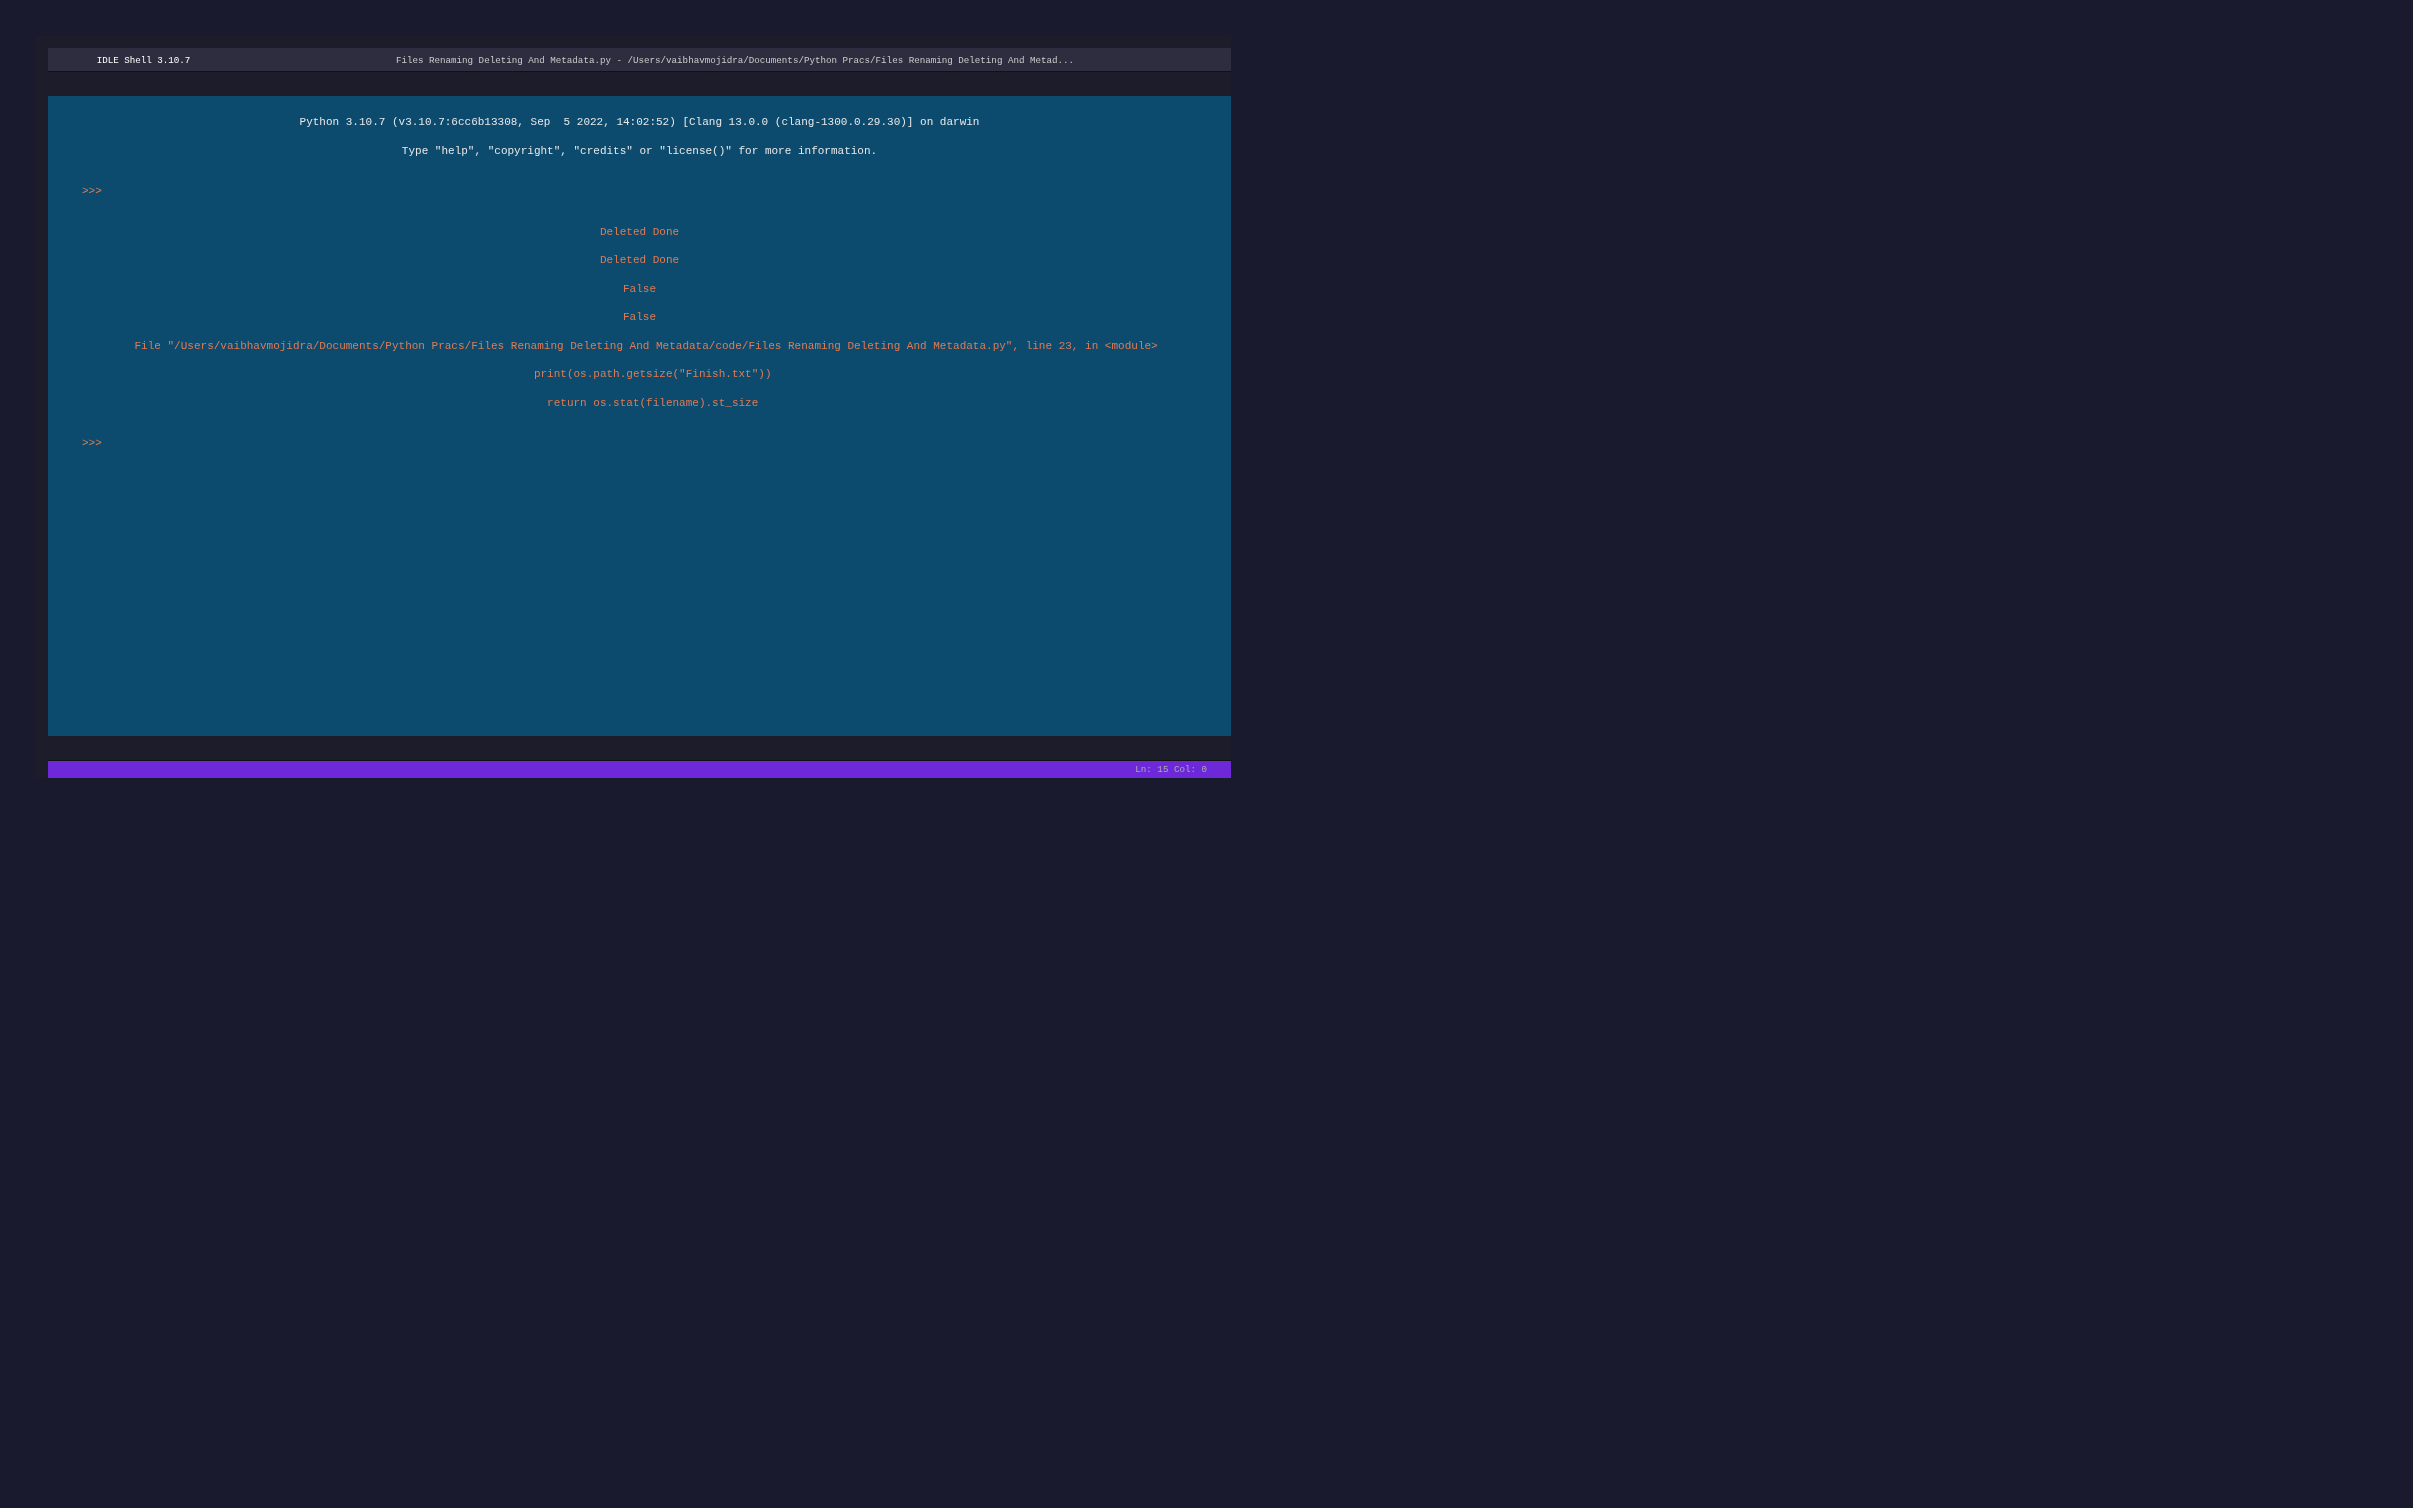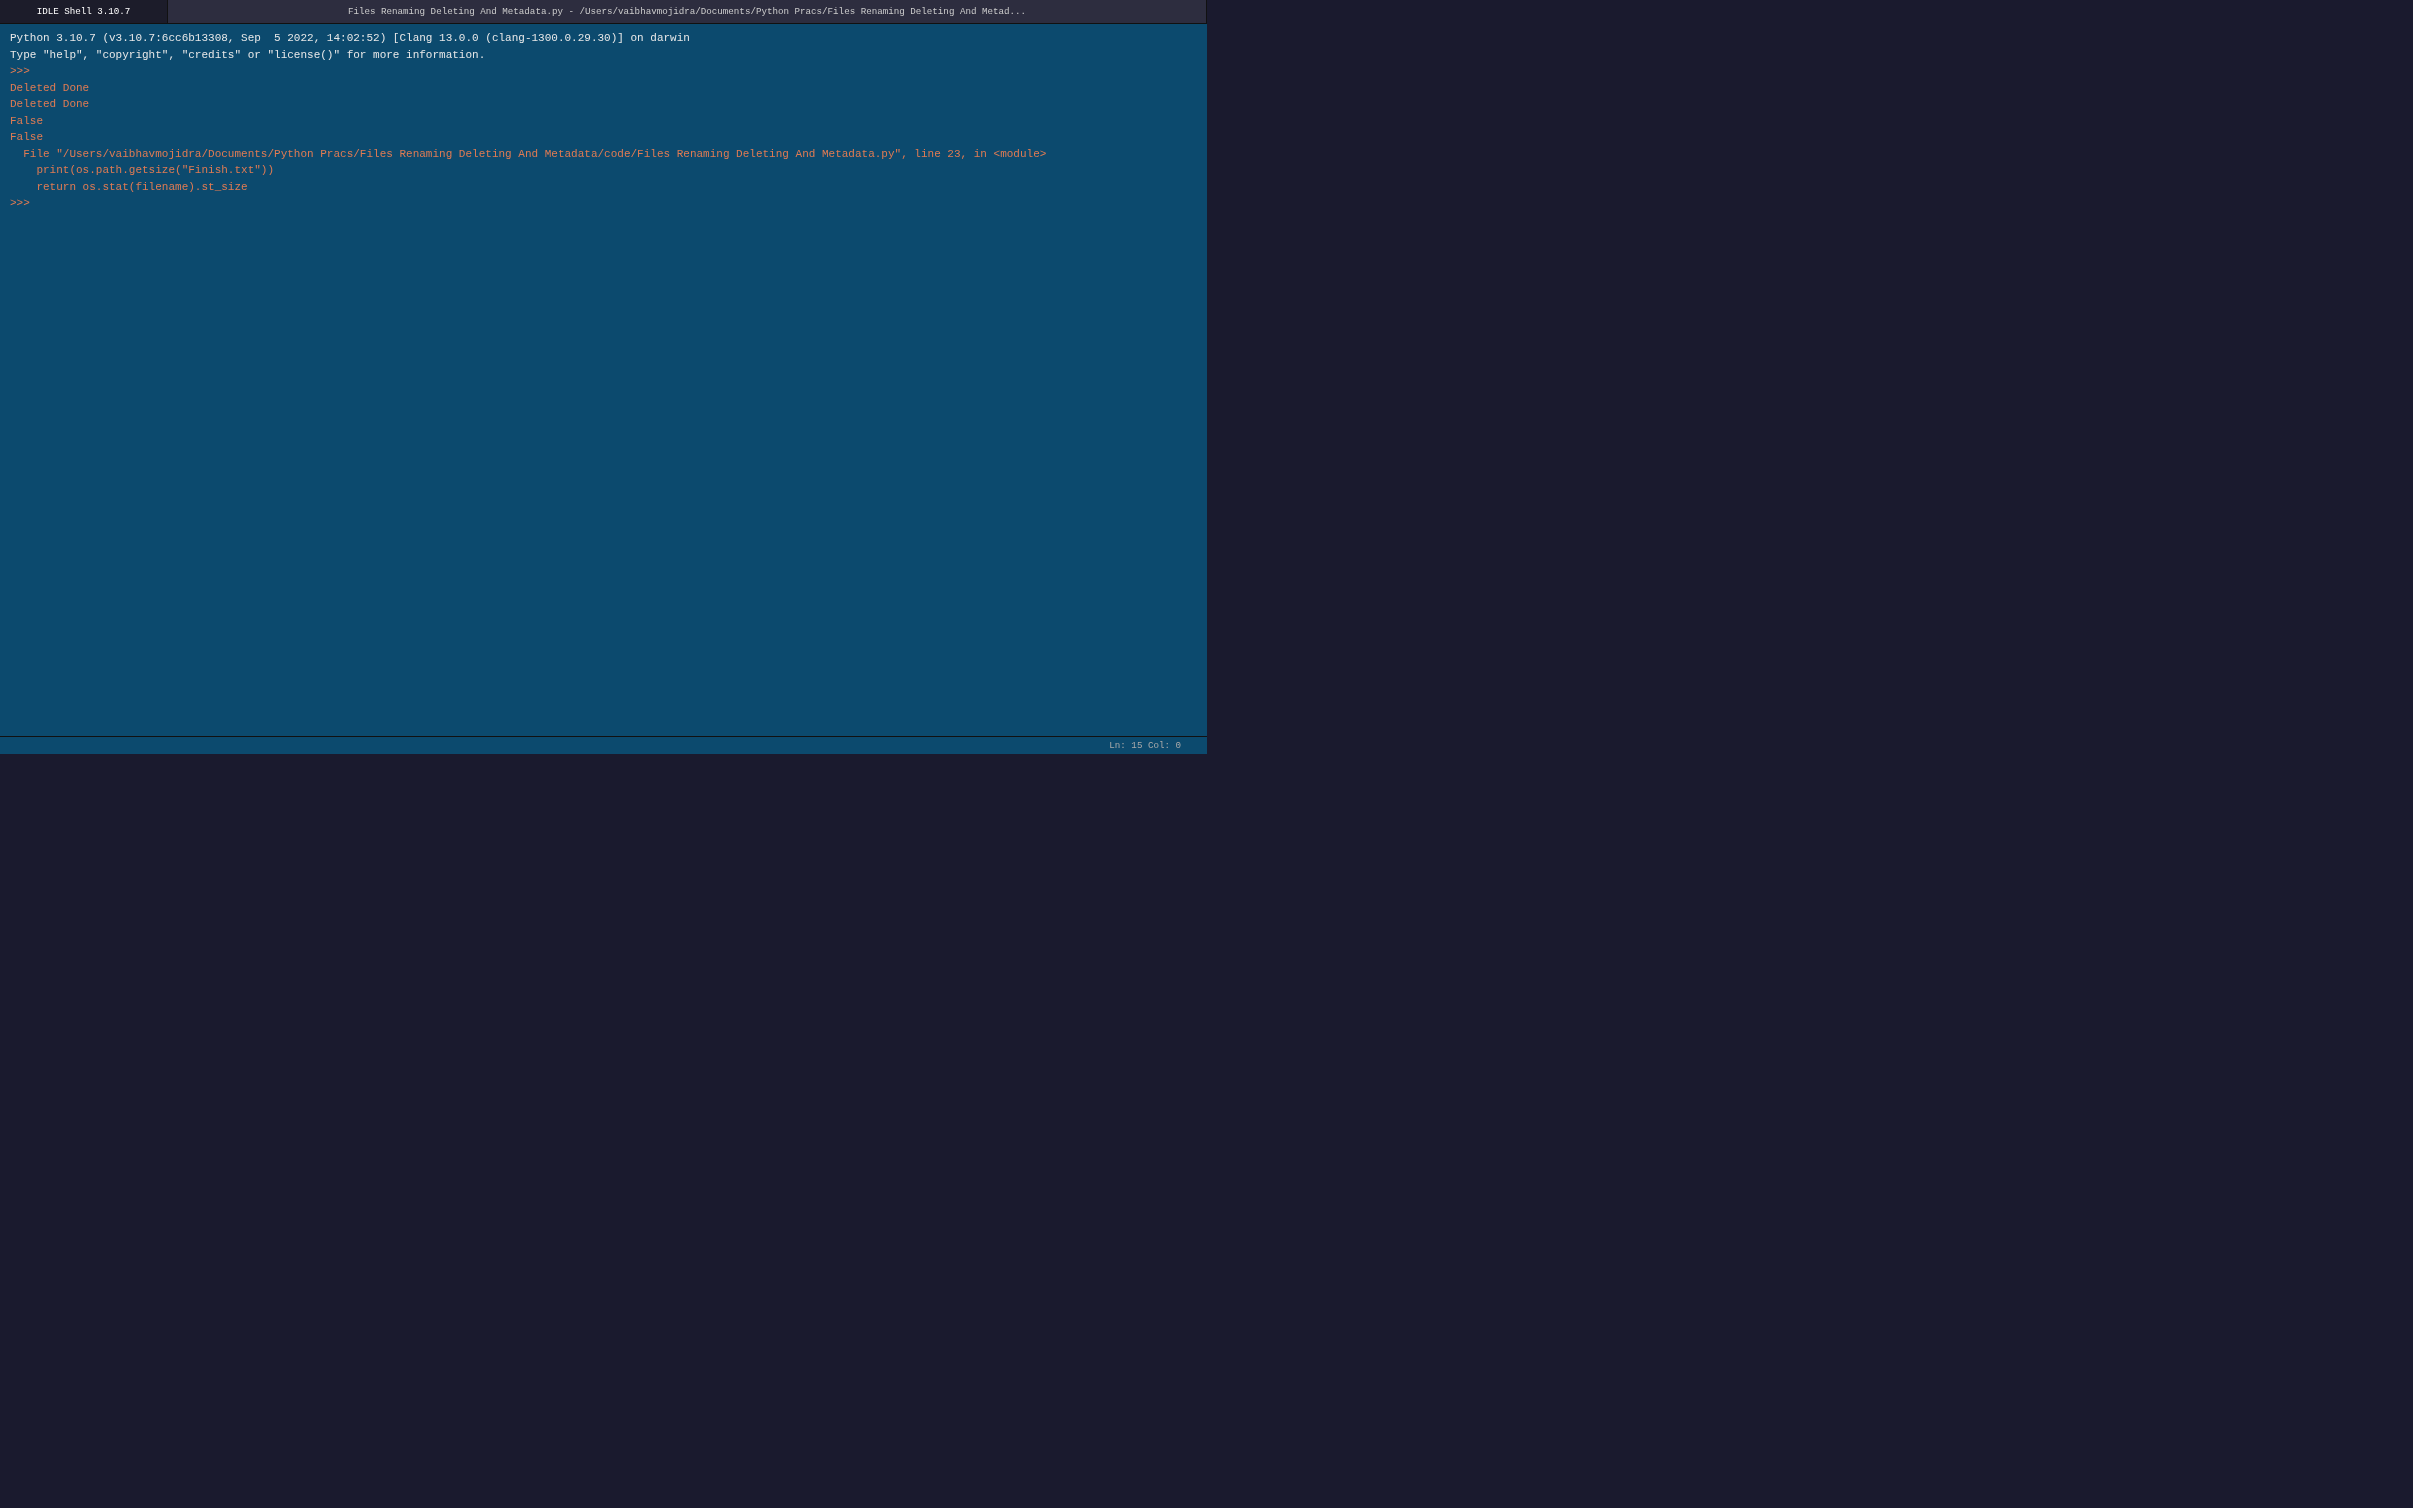--- a/index.html
+++ b/index.html
@@ -1,18 +1,19 @@
 <!DOCTYPE html>
 <html style="font-size:13.4px"><head>
   <meta charset="utf-8">
   <style>
     * {
-      margin: 0;
+      margin: 12px;
       padding: 0;
       box-sizing: border-box;
+      text-align: center;
     }
 
     body {
       width: 1207px;
       height: 754px;
       background: #1a1a2e;
       font-family: 'Courier New', Courier, monospace;
       overflow: hidden;
     }
 
@@ -87,25 +88,25 @@
     .line-error {
       color: #e07b53;
     }
 
     .line-traceback {
       color: #e07b53;
     }
 
     .status-bar {
       height: 18.4px;
-      background: #0c4a6e;
+      background: #6d28d9;
       display: flex;
       align-items: center;
       justify-content: flex-end;
-      padding: 0 26px;
+      padding: 0 12px;
       font-size: 9.2px;
       color: #aaa;
       border-top: 0.8px solid #111;
       flex-shrink: 0;
     }
 
     .prompt-line {
       display: flex;
       align-items: flex-start;
     }

